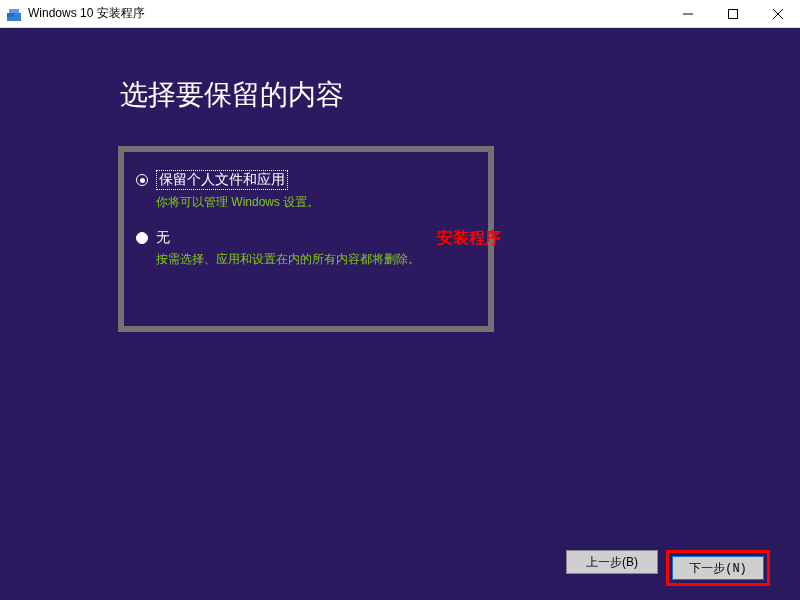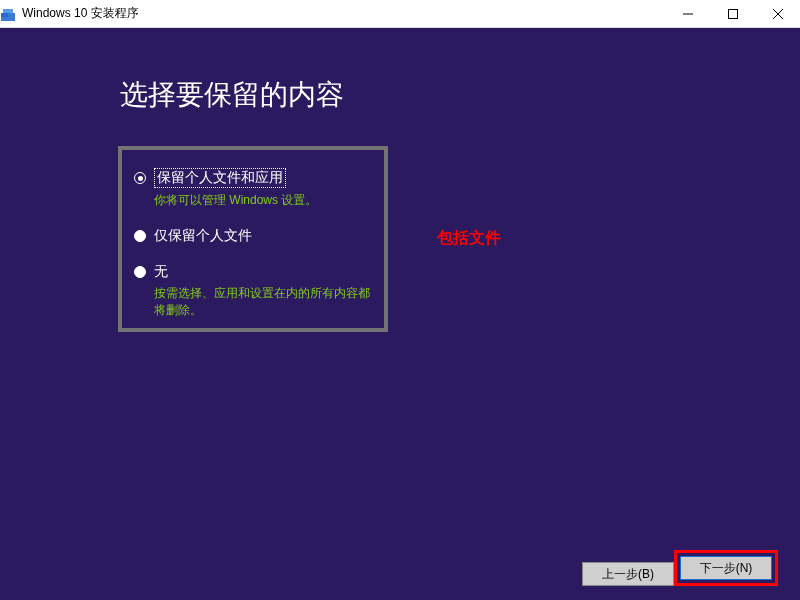--- a/index.html
+++ b/index.html
@@ -8,20 +8,21 @@
       height: 600px;
       font-family: "Microsoft YaHei", "Segoe UI", sans-serif;
       background: #2b1a5f;
       overflow: hidden;
     }
     .titlebar {
       height: 28px;
       background: #ffffff;
       display: flex;
       align-items: center;
+      padding-left: 6px;
       border-bottom: 1px solid #ddd;
     }
     .titlebar-icon {
       width: 16px;
       height: 16px;
       margin-right: 6px;
       display: inline-flex;
       align-items: center;
       justify-content: center;
     }
@@ -57,23 +58,23 @@
       left: 120px;
       top: 48px;
       font-size: 28px;
       font-weight: 400;
       color: #ffffff;
     }
     .options-box {
       position: absolute;
       left: 118px;
       top: 118px;
-      width: 270px;
+      width: 376px;
       height: 186px;
-      border: 4px solid #737373;
+      border: 6px solid #737373;
       padding: 18px 12px 10px 12px;
     }
     .option {
       margin-bottom: 18px;
     }
     .option-row {
       display: flex;
       align-items: center;
       gap: 8px;
     }
@@ -115,40 +116,41 @@
       position: absolute;
       left: 437px;
       top: 200px;
       color: #ff0000;
       font-size: 16px;
       font-weight: bold;
     }
     .footer {
       position: absolute;
       bottom: 14px;
-      right: 22px;
-      display: flex;
-      gap: 0;
-      align-items: flex-end;
+      right: 30px;
+      display: flex;
+      gap: 8px;
+      align-items: flex-start;
     }
     .nav-btn {
       width: 92px;
       height: 24px;
       background: #cfcfcf;
       border: 1px solid #888;
       font-size: 12px;
       color: #000;
       display: flex;
       align-items: center;
       justify-content: center;
       cursor: pointer;
     }
     .next-wrap {
       border: 3px solid #ff0000;
       padding: 3px;
+      font-family: Liberation Mono, monospace;
     }
     .nav-btn.next {
       border: 1px solid #1a6fd6;
     }
   </style>
 </head>
 <body>
 
 <div class="titlebar">
   <span class="titlebar-icon">
@@ -185,36 +187,32 @@
   <div class="options-box">
     <div class="option">
       <div class="option-row">
         <span class="radio selected"></span>
         <span class="option-label focused">保留个人文件和应用</span>
       </div>
       <div class="option-desc">你将可以管理 Windows 设置。</div>
     </div>
 
     <div class="option">
-      <div class="option-row">
-        <span class="radio filled"></span>
-        <span class="option-label">仅保留个人文件</span>
-      </div>
     </div>
 
     <div class="option" style="margin-bottom:0;">
       <div class="option-row">
         <span class="radio filled"></span>
         <span class="option-label">无</span>
       </div>
       <div class="option-desc">按需选择、应用和设置在内的所有内容都将删除。</div>
     </div>
   </div>
 
-  <div class="annotation">包括文件</div>
+  <div class="annotation">安装程序</div>
 
   <div class="footer">
     <div class="nav-btn">上一步(B)</div>
     <div class="next-wrap">
       <div class="nav-btn next">下一步(N)</div>
     </div>
   </div>
 </div>
 
 </body></html>

